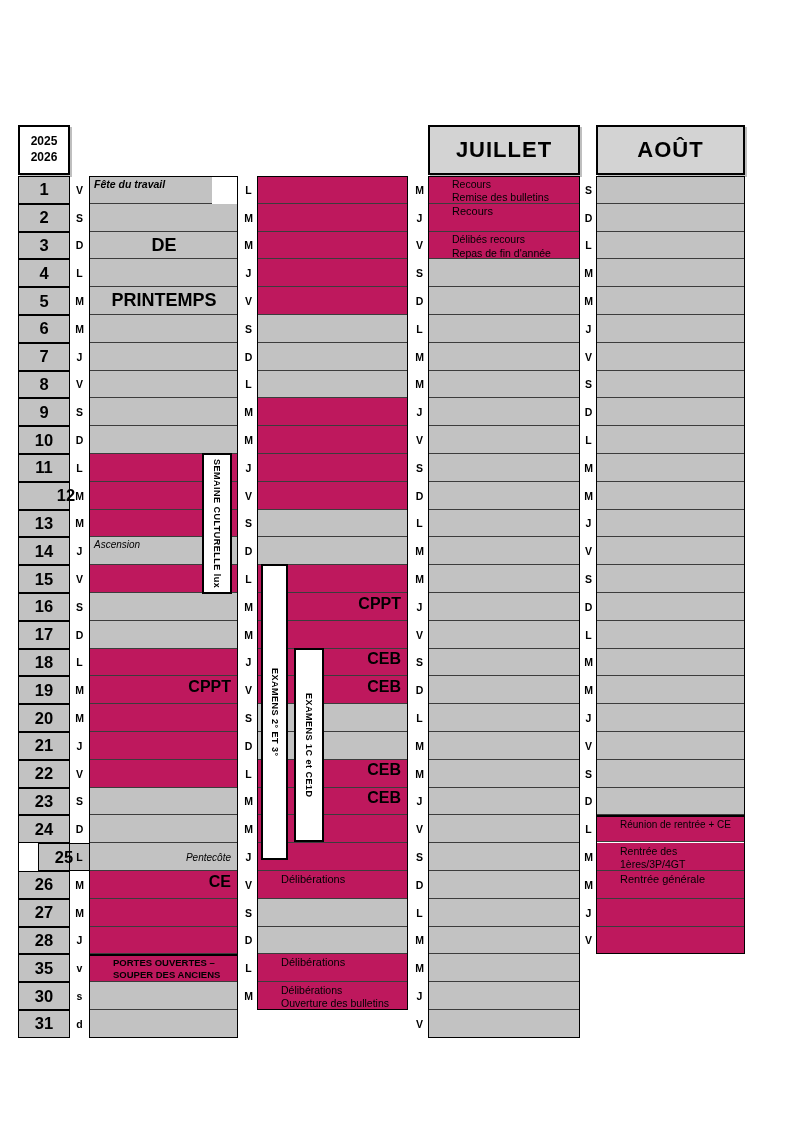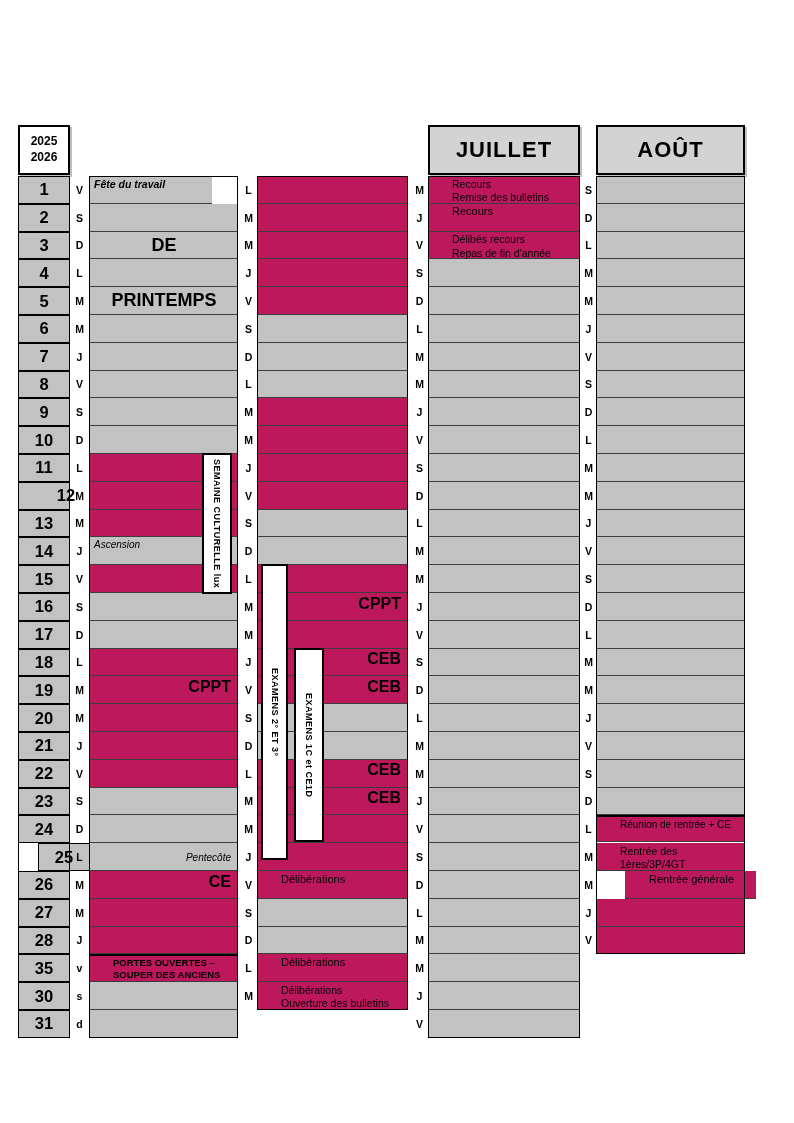--- a/index.html
+++ b/index.html
@@ -367,21 +367,21 @@
     <div class="letter" style="left: 581px; top: 815.4px; width: 15px; height: 27.8px;">L</div>
     <div class="cell white tt" style="left: 596px; top: 815.4px; width: 149px; height: 27px;">
       <span class="ev ev-sm al">Réunion de rentrée + CE</span>
     </div>
     <div class="letter" style="left: 581px; top: 843.2px; width: 15px; height: 27.8px;">M</div>
     <div class="cell white" style="left: 596px; top: 843.2px; width: 149px; height: 27.8px;">
       <span class="ev ev-n2 al">Rentrée des</span>
       <span class="ev ev-n2 al">1ères/3P/4GT</span>
     </div>
     <div class="letter" style="left: 581px; top: 871px; width: 15px; height: 27.8px;">M</div>
-    <div class="cell white" style="left: 596px; top: 871px; width: 131px; height: 27.8px; margin-left: 29px;">
+    <div class="cell white" style="left: 596px; top: 871px; width: 149px; height: 27.8px;">
       <span class="ev  al">Rentrée générale</span>
     </div>
     <div class="letter" style="left: 581px; top: 898.8px; width: 15px; height: 27.8px;">J</div>
     <div class="cell white" style="left: 596px; top: 898.8px; width: 149px; height: 27.8px;"></div>
     <div class="letter" style="left: 581px; top: 926.6px; width: 15px; height: 27.8px;">V</div>
     <div class="cell white" style="left: 596px; top: 926.6px; width: 149px; height: 27.8px;"></div>
     <div class="colframe" style="left: 596px; top: 176px; width: 149px; height: 778.4px;"></div>
   </div>
 
 </body></html>

